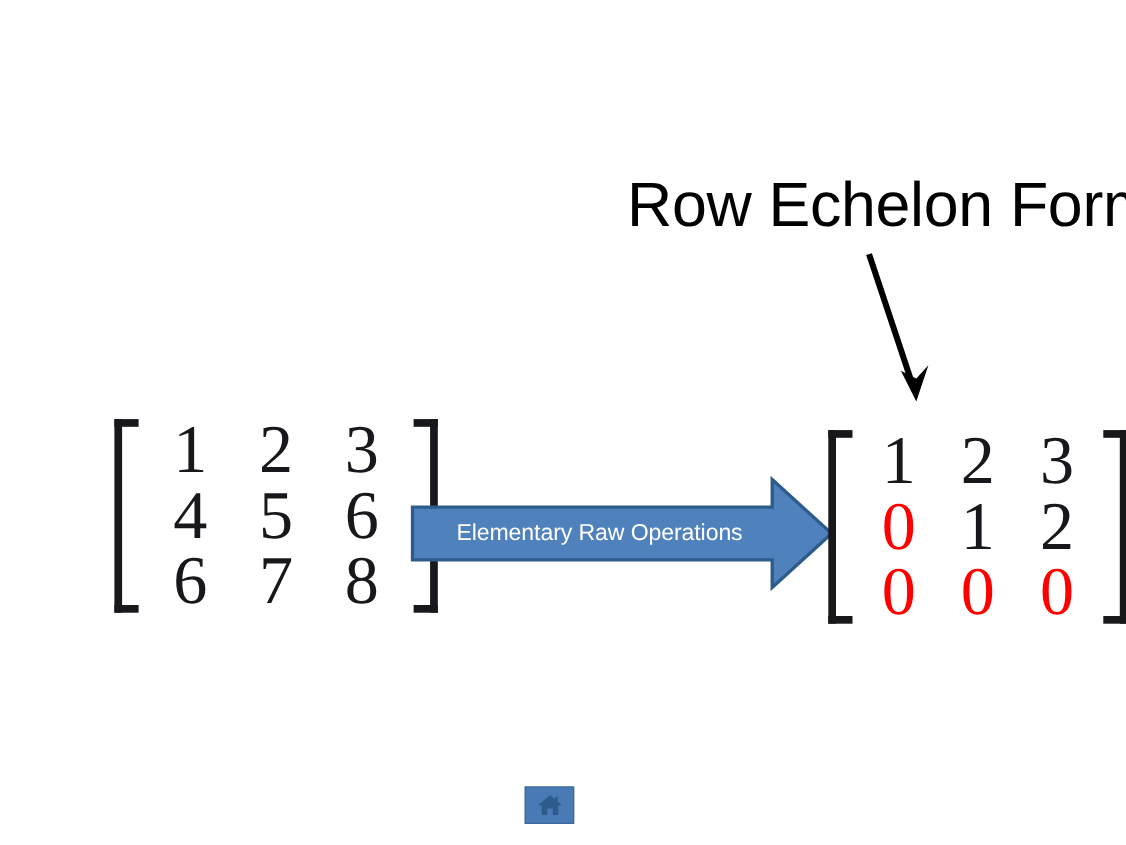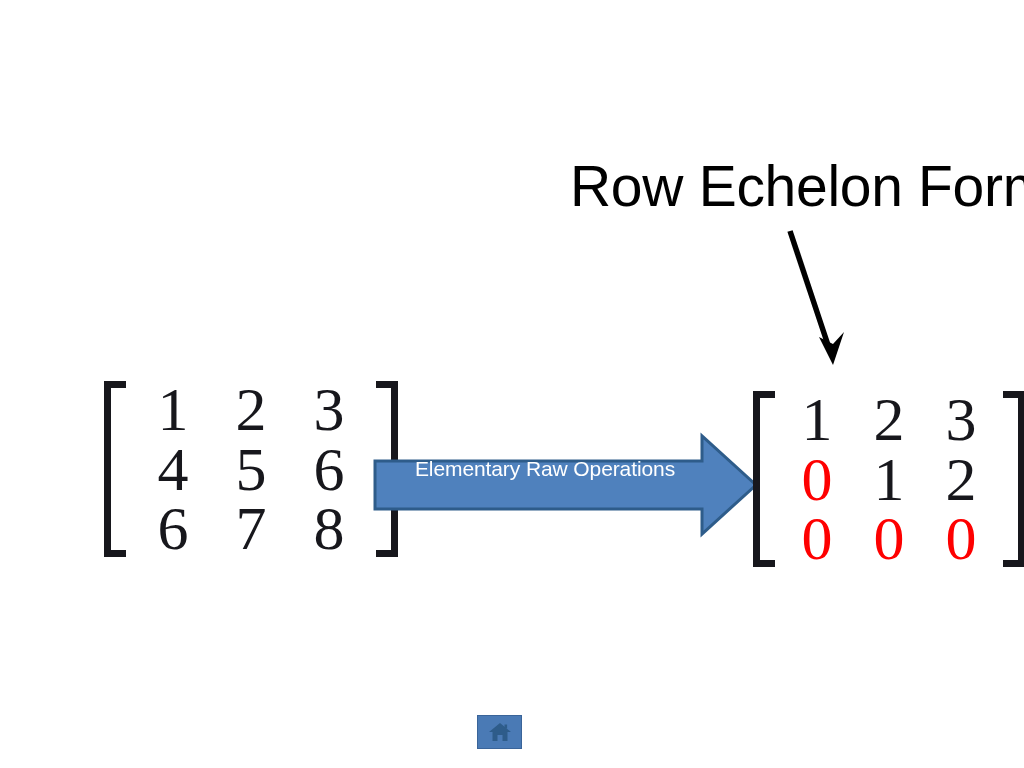--- a/index.html
+++ b/index.html
@@ -119,21 +119,21 @@
     height: 106px;
   }
   #operations-arrow svg {
     position: absolute;
     left: 0;
     top: 0;
   }
   #operations-arrow-label {
     position: absolute;
     left: 8px;
-    top: 12px;
+    top: 28px;
     width: 330px;
     height: 50px;
     display: flex;
     align-items: center;
     justify-content: center;
     color: #ffffff;
     font-family: "Liberation Sans", sans-serif;
     font-size: 21px;
     font-weight: 400;
     white-space: nowrap;

